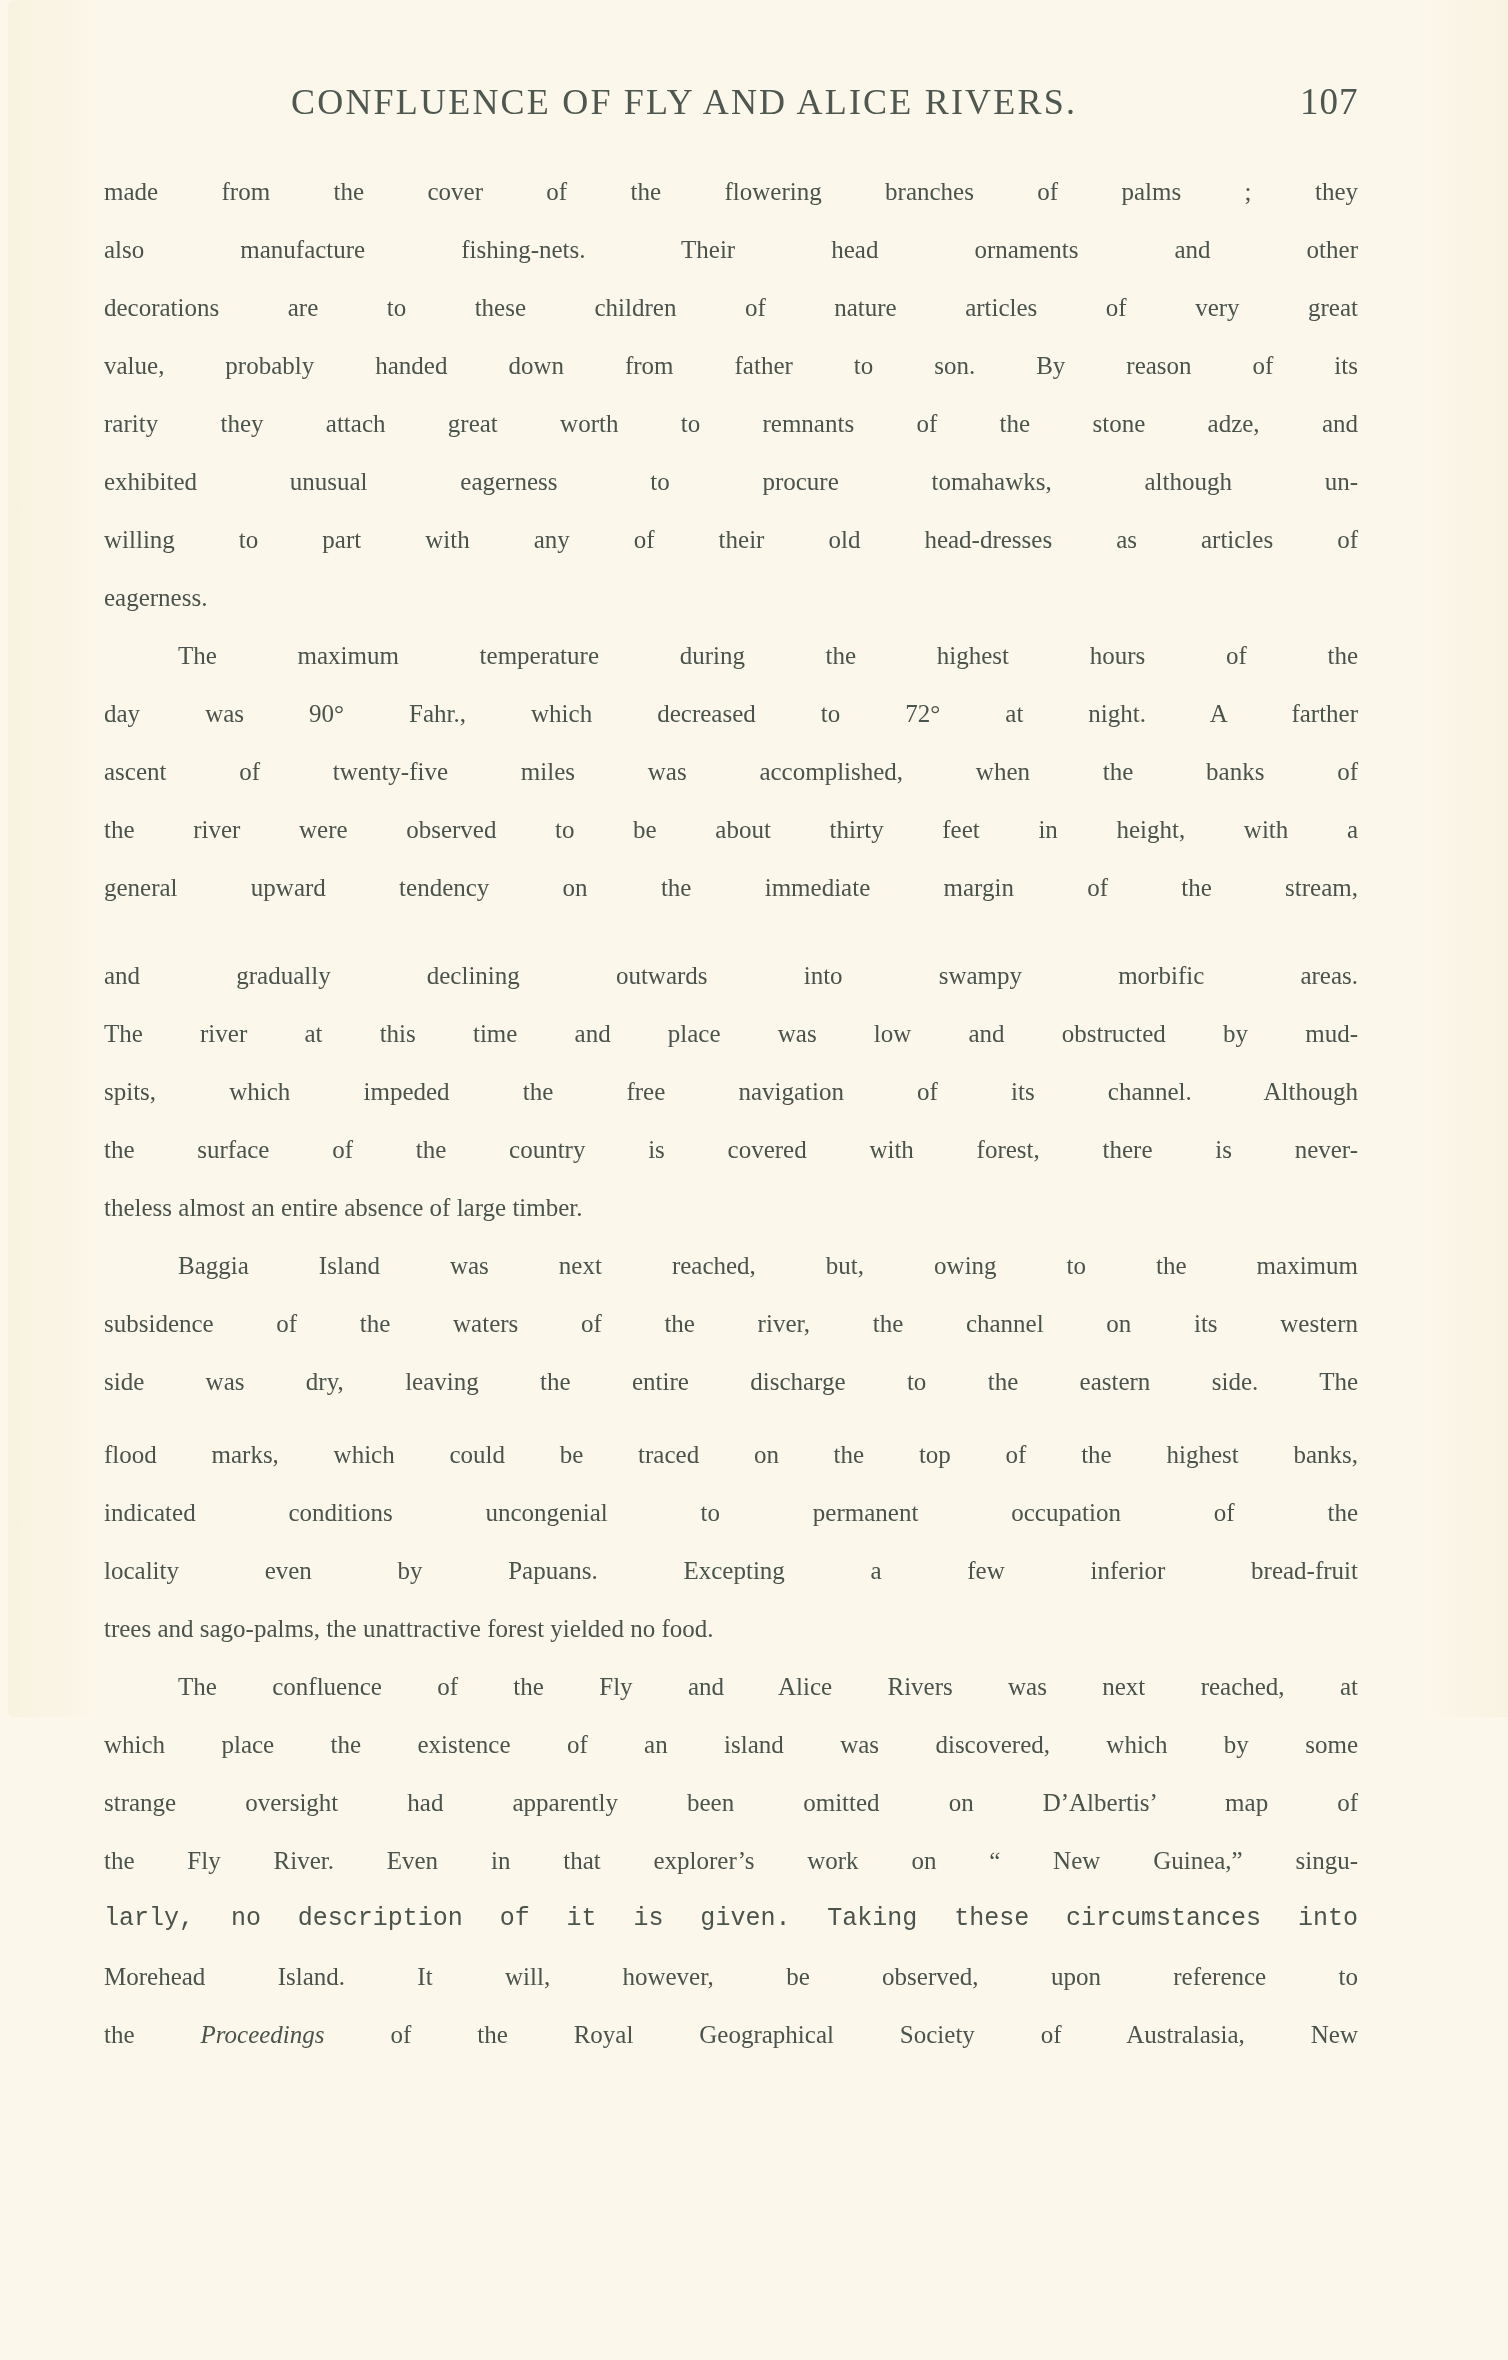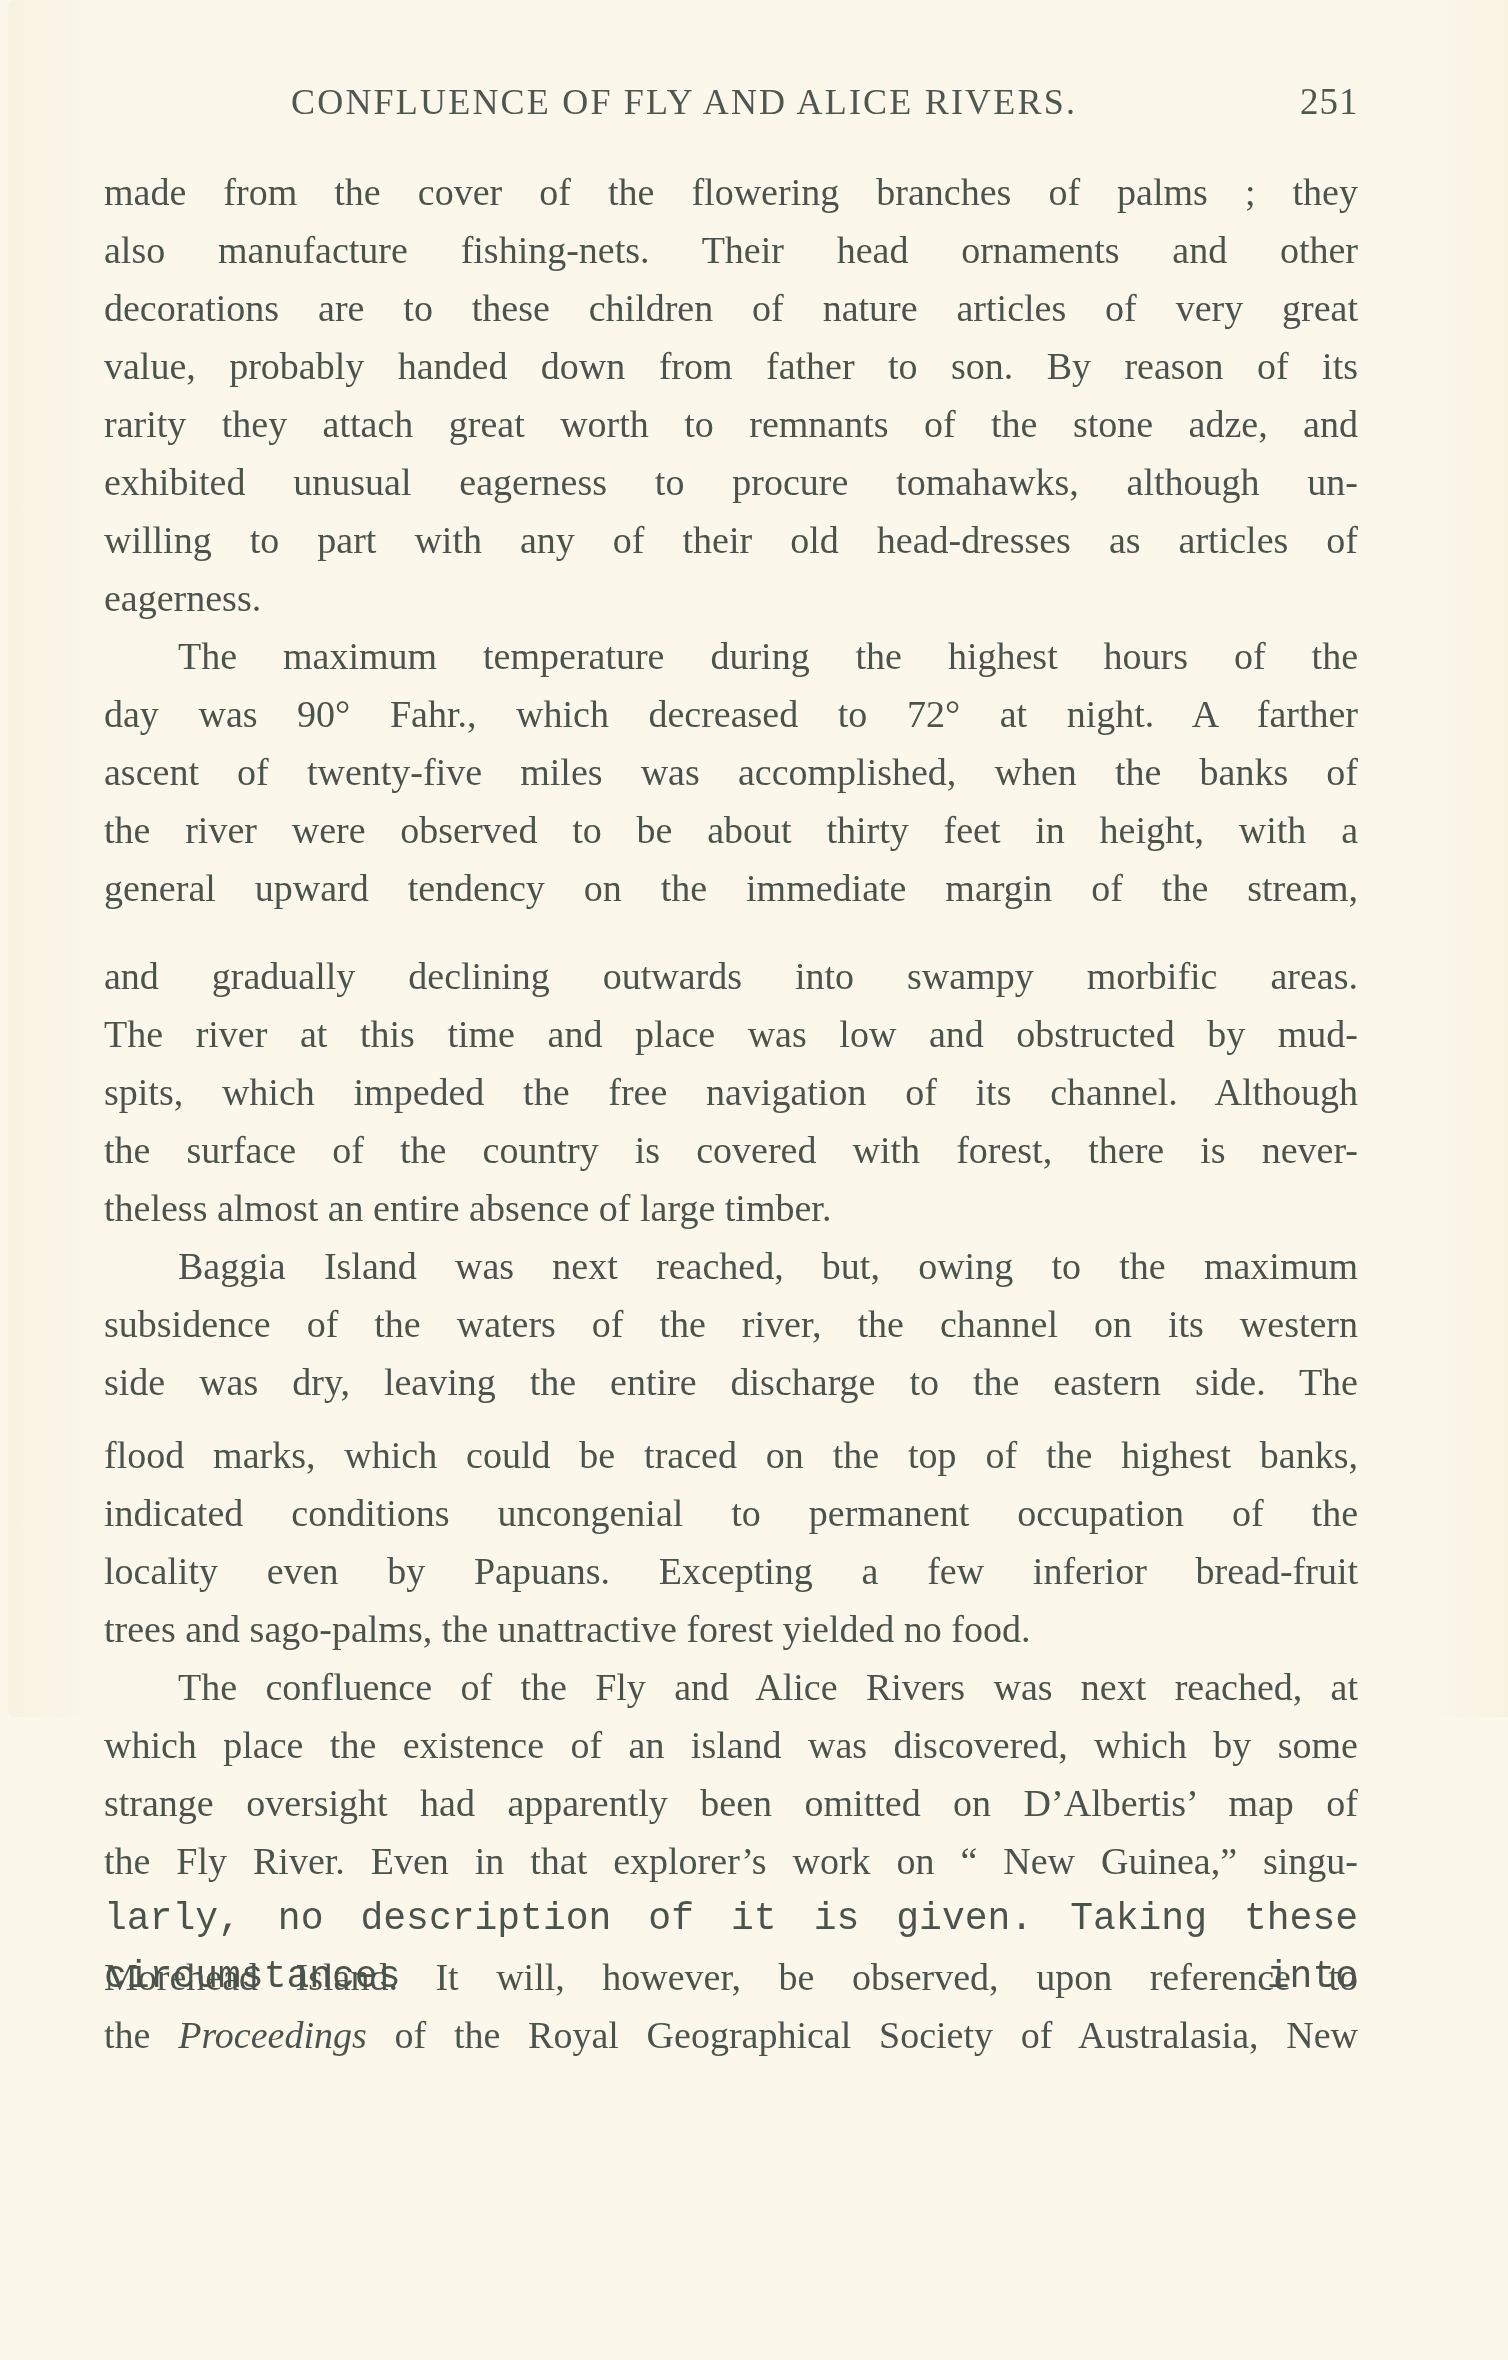--- a/index.html
+++ b/index.html
@@ -50,21 +50,21 @@
   }
   .body-text {
     position: absolute;
     left: 96px;
     top: 163px;
     width: 1254px;
   }
   .line {
     display: block;
     height: 58px;
-    font-size: 38px;
+    font-size: 25px;
     line-height: 58px;
     white-space: nowrap;
     text-align: justify;
     text-align-last: justify;
     word-spacing: 0px;
     transform-origin: left center;
   }
   .line.last {
     text-align: left;
     text-align-last: left;
@@ -75,21 +75,21 @@
   .line .it {
     font-style: italic;
   }
 </style>
 </head>
 <body>
 
 <div class="page">
 
   <div class="running-head">CONFLUENCE OF FLY AND ALICE RIVERS.</div>
-  <div class="page-number">251</div>
+  <div class="page-number">107</div>
 
   <div class="body-text">
 
     <div class="paragraph">
       <span class="line" style="white-space: normal;">made from the cover of the flowering branches of palms ; they</span>
       <span class="line" style="white-space: normal;">also manufacture fishing-nets.  Their head ornaments and other</span>
       <span class="line" style="white-space: normal;">decorations are to these children of nature articles of very great</span>
       <span class="line" style="white-space: normal;">value, probably handed down from father to son.  By reason of its</span>
       <span class="line" style="white-space: normal;">rarity they attach great worth to remnants of the stone adze, and</span>
       <span class="line" style="white-space: normal;">exhibited unusual eagerness to procure tomahawks, although un-</span>

